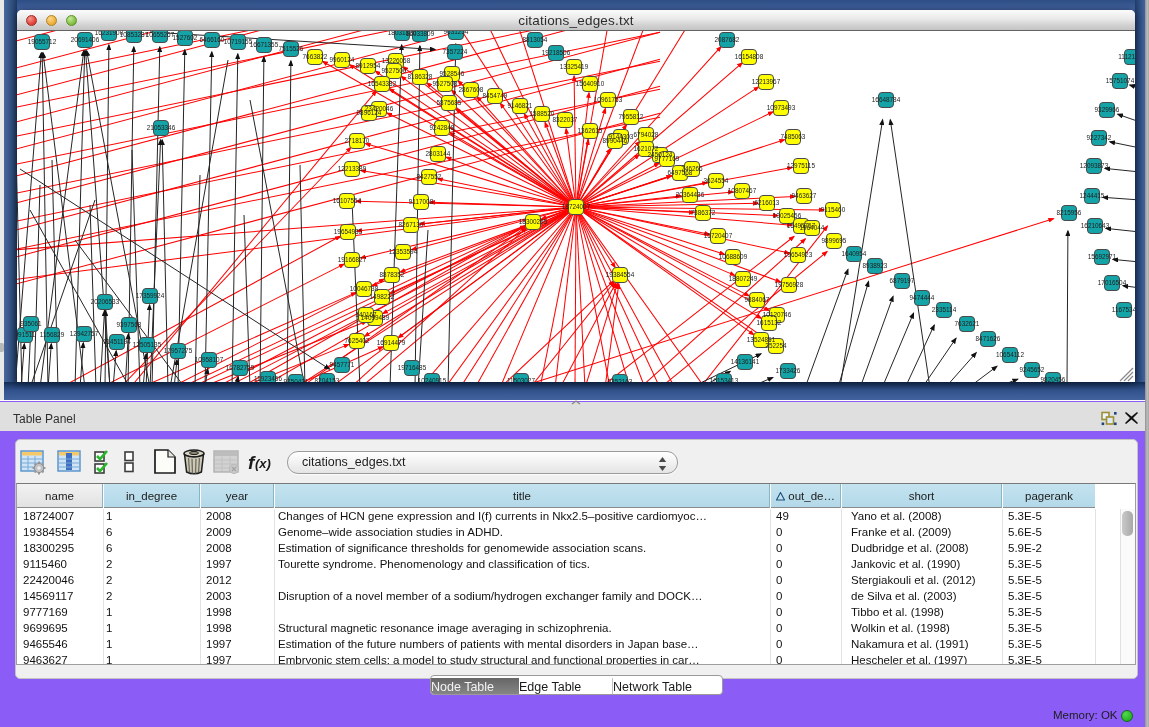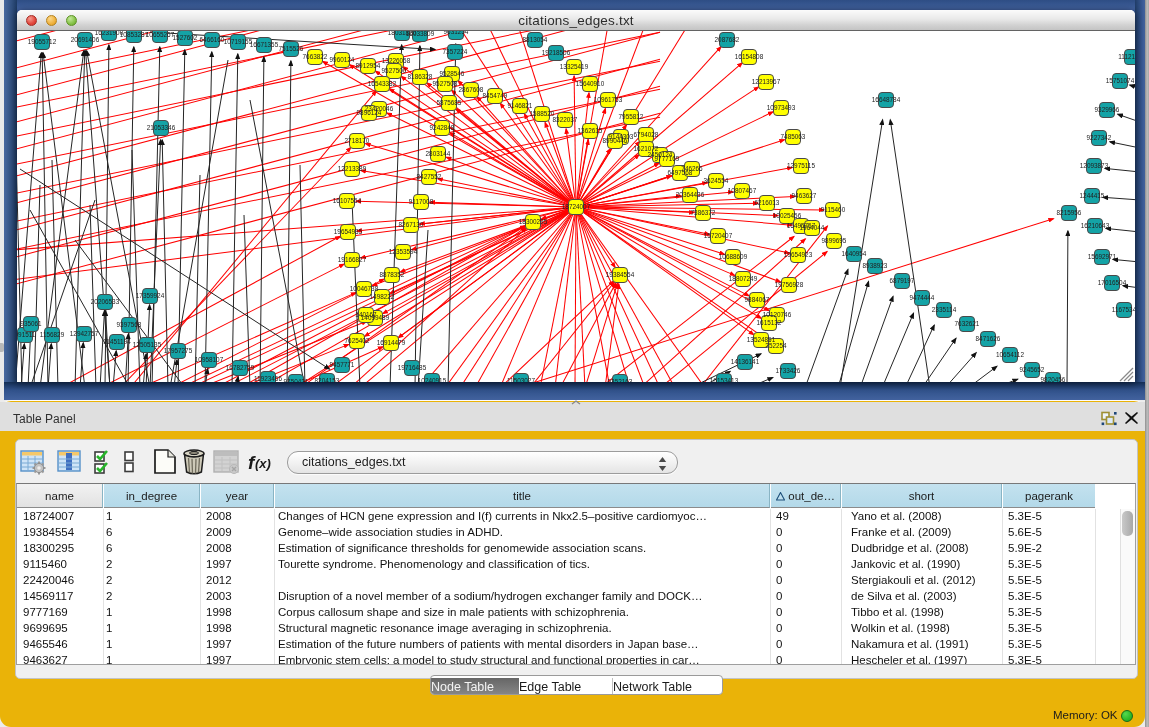--- a/index.html
+++ b/index.html
@@ -17,22 +17,22 @@
   background:linear-gradient(180deg,#142e55 0,#31528b 45%,#42629e 100%); }
 #win { left:17px; top:10px; width:1118px; height:372px; border-radius:5px 5px 0 0;
   background:#fff; box-shadow:0 1px 8px rgba(0,0,10,.55); }
 #titlebar { left:0; top:0; width:1118px; height:21px; border-radius:5px 5px 0 0;
   background:linear-gradient(180deg,#fbfbfb 0,#e9e9e9 45%,#d2d2d2 75%,#c4c4c4 100%);
   border-bottom:1px solid #636363; }
 #titlebar .tl { position:absolute; top:15px; width:11px; height:11px; border-radius:50%; }
 #title { position:absolute; left:0; right:0; top:3px; text-align:center; font-size:13.5px; letter-spacing:0.2px;
   color:#2c2c2c; }
 
-#panel { left:0; top:400px; width:1145px; height:327px; background:#eab308;
-  border-top:1px solid #fdfdfd;border-radius:11px; }
+#panel { left:0; top:400px; width:1145px; height:327px; background:#8b5cf6;
+  border-top:1px solid #fdfdfd; }
 #ptitle { left:13px; top:11px; font-size:12px; color:#303030; }
 #container { left:15px; top:38px; width:1123px; height:240px; background:#f0f0f0;
   border:1px solid #c3c3c3; border-radius:5px; }
 #dropdown { left:287px; top:50px; width:391px; height:23px; border-radius:11px;
   background:linear-gradient(180deg,#ffffff 0,#f2f2f2 50%,#e4e4e4 100%);
   border:1px solid #9c9c9c; box-shadow:0 1px 1px rgba(255,255,255,.8); }
 #dropdown span { position:absolute; left:14px; top:3px; font-size:12.5px; color:#1d1d1d; }
 
 #tbl { left:16px; top:82px; width:1120px; height:182px; background:#fff;
   border:1px solid #9e9e9e; border-top-color:#787878; border-radius:0; overflow:hidden; }
@@ -766,21 +766,20 @@
 <span class="c" style="left:189px">2003</span>
 <span class="c ttl" style="left:261px">Disruption of a novel member of a sodium/hydrogen exchanger family and DOCK…</span>
 <span class="c" style="left:759px">0</span>
 <span class="c" style="left:834px">de Silva et al. (2003)</span>
 <span class="c" style="left:991px">5.3E-5</span>
 </div>
 <div class="tr" style="top:121px">
 <span class="c" style="left:6px">9777169</span>
 <span class="c" style="left:89px">1</span>
 <span class="c" style="left:189px">1998</span>
-<span class="c ttl" style="left:261px">Corpus callosum shape and size in male patients with schizophrenia.</span>
 <span class="c" style="left:759px">0</span>
 <span class="c" style="left:834px">Tibbo et al. (1998)</span>
 <span class="c" style="left:991px">5.3E-5</span>
 </div>
 <div class="tr" style="top:137px">
 <span class="c" style="left:6px">9699695</span>
 <span class="c" style="left:89px">1</span>
 <span class="c" style="left:189px">1998</span>
 <span class="c ttl" style="left:261px">Structural magnetic resonance image averaging in schizophrenia.</span>
 <span class="c" style="left:759px">0</span>

